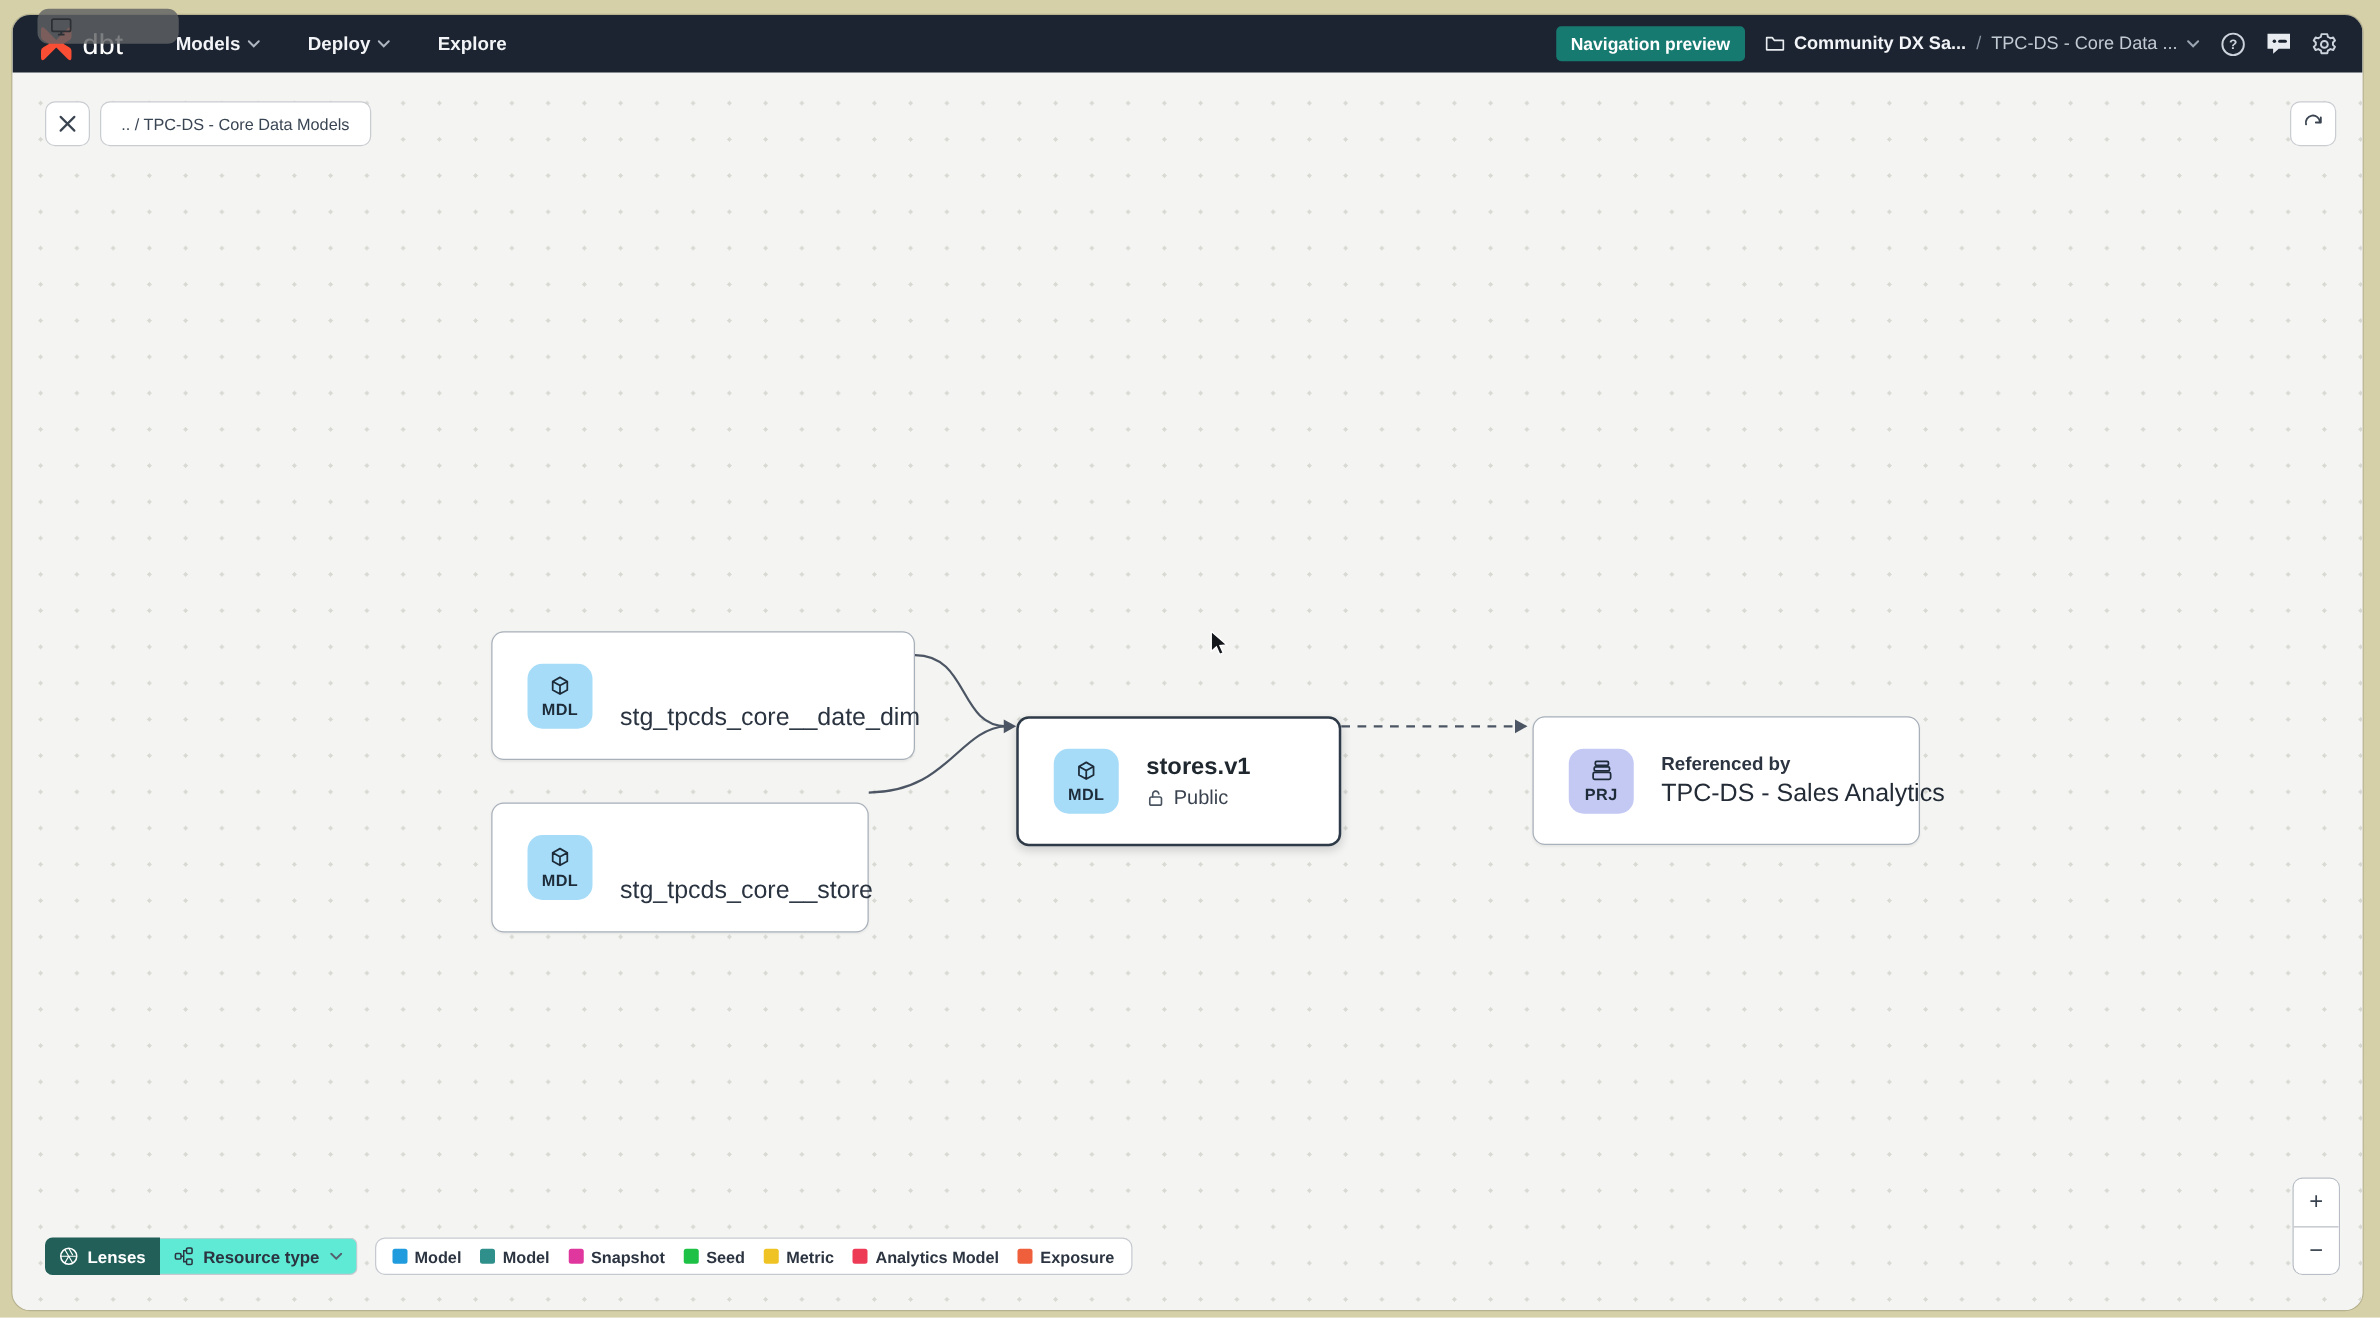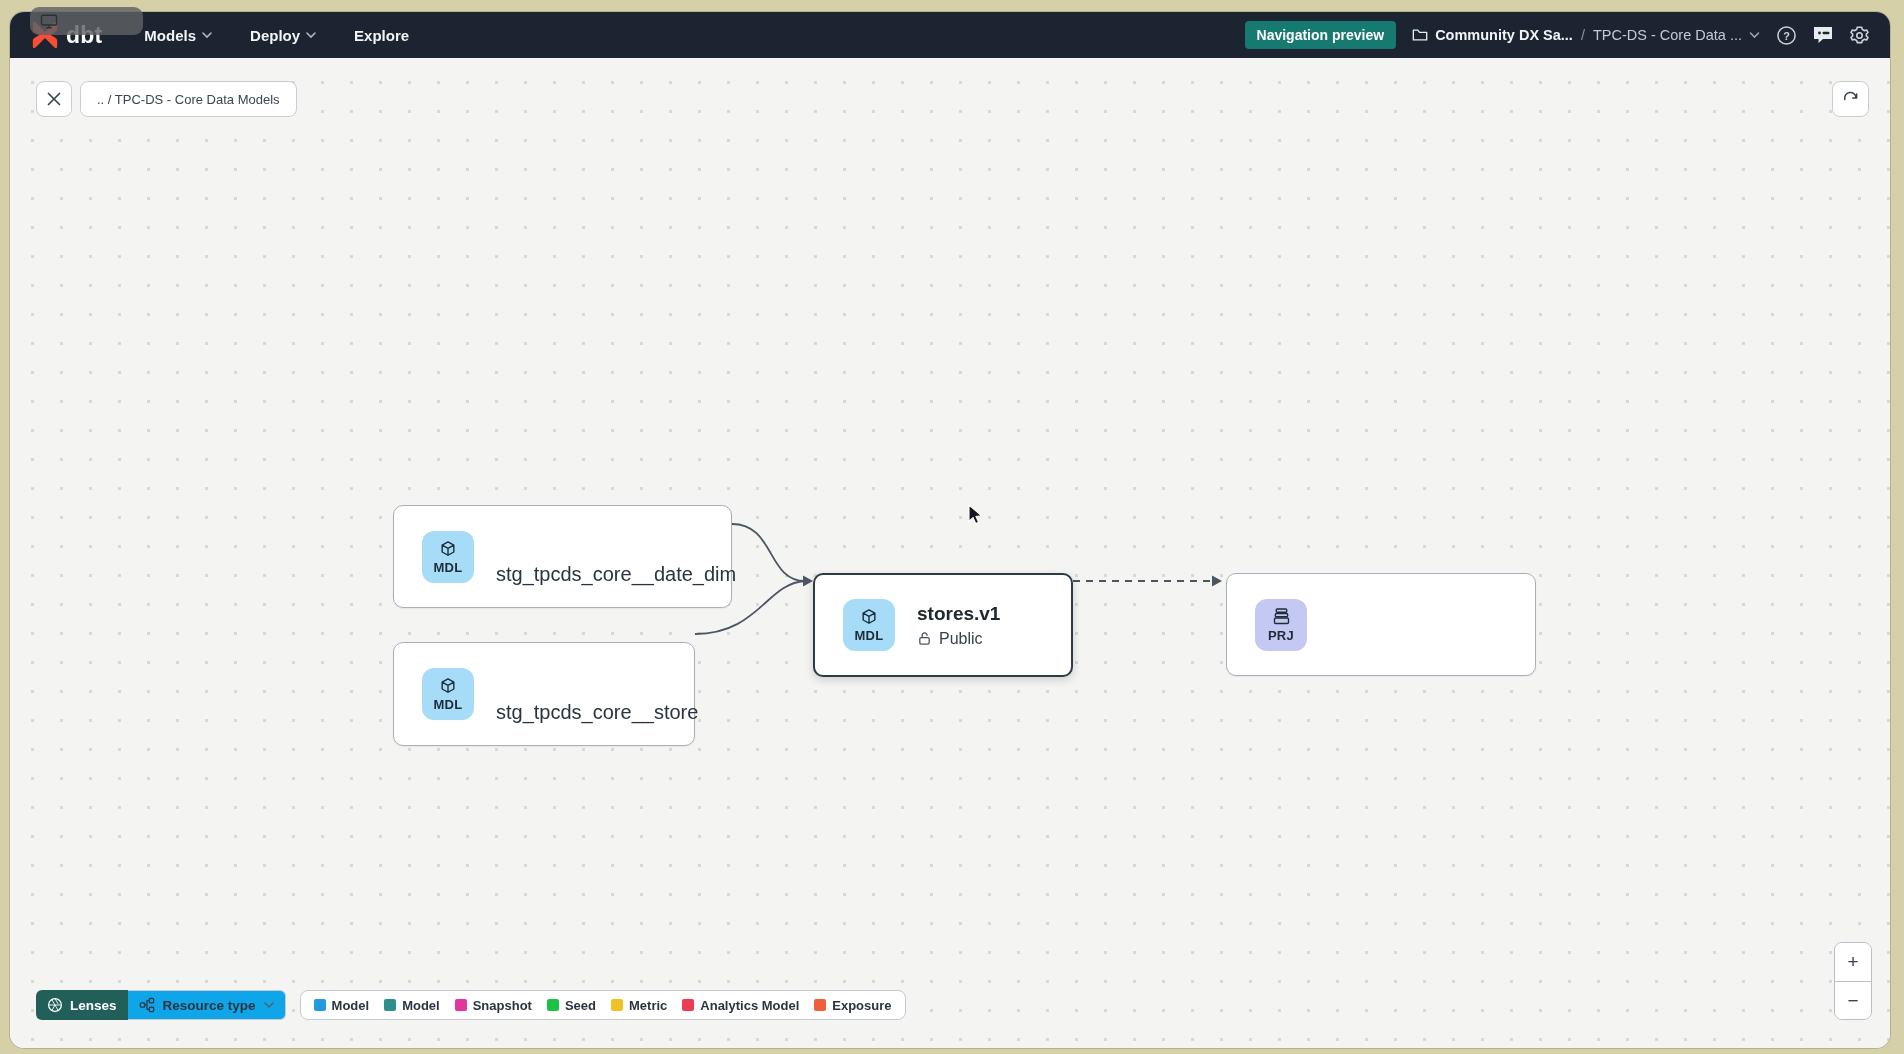--- a/index.html
+++ b/index.html
@@ -13,21 +13,21 @@
     position:absolute; left:10px; top:12px; width:1880px; height:1036px;
     border-radius:14px; overflow:hidden; background:#f4f4f2;
     box-shadow:0 0 0 1px rgba(0,0,0,.15);
   }
   
   .navbar {
     position:absolute; left:0; top:0; width:100%; height:46px;
     background:#1b2430; display:flex; align-items:center; padding:0 20px;
   }
   .logo { display:flex; align-items:center; gap:6px; margin-right:42px; }
-  .logo-text { color:#fff; font-size:23px; font-weight:700; letter-spacing:.2px; }
+  .logo-text { color:#fff; font-size:23px; font-weight:400; letter-spacing:.2px; }
   .nav-menu { display:flex; align-items:center; gap:38px; }
   .nav-item { color:#f2f4f7; font-size:15px; font-weight:600; display:flex; align-items:center; gap:6px; cursor:pointer; }
   .nav-right { margin-left:auto; display:flex; align-items:center; gap:16px; }
   .preview-badge {
     background:#177a71; color:#fff; font-size:14px; font-weight:600;
     padding:6px 12px; border-radius:4px; white-space:nowrap;
   }
   .crumbs { display:flex; align-items:center; gap:8px; white-space:nowrap; }
   .crumb-project { color:#f2f4f7; font-size:14.5px; font-weight:700; display:flex; align-items:center; gap:7px; }
   .crumb-sep { color:#8a94a3; font-size:14.5px; }
@@ -94,21 +94,21 @@
   .edges { position:absolute; left:0; top:0; width:1880px; height:990px; pointer-events:none; }
 
   
   .footer-left { position:absolute; left:26px; bottom:28px; display:flex; align-items:center; }
   .lenses-btn {
     height:30px; background:#215f58; color:#fff; font-size:13.5px; font-weight:600;
     display:flex; align-items:center; gap:7px; padding:0 11px;
     border-radius:6px 0 0 6px; cursor:pointer; white-space:nowrap;
   }
   .resource-btn {
-    height:30px; background:#0ea5e9; border:1px solid #c6cad0; border-left:none;
+    height:30px; background:#5eead4; border:1px solid #c6cad0; border-left:none;
     color:#2b3440; font-size:13.5px; font-weight:600; display:flex; align-items:center;
     gap:8px; padding:0 11px; border-radius:0 6px 6px 0; cursor:pointer; white-space:nowrap;
   }
   .legend {
     height:30px; background:#fff; border:1px solid #c6cad0; border-radius:8px;
     display:flex; align-items:center; gap:15px; padding:0 13px; margin-left:14px;
   }
   .legend-item { display:flex; align-items:center; gap:6px; font-size:13px; font-weight:600; color:#2b3440; white-space:nowrap; }
   .legend-swatch { width:12px; height:12px; border-radius:2px; display:inline-block; }
 
@@ -187,20 +187,24 @@
     </div>
 
     <div class="node" id="node-prj" style="position:absolute;">
       <div class="node-icon icon-prj">
         <svg width="21" height="21" viewBox="0 0 24 24">
             <rect x="6" y="3.5" width="12" height="3.6" rx="1.2" fill="none" stroke="#1e2c3a" stroke-width="1.6"></rect>
             <rect x="5" y="8.6" width="14" height="3.6" rx="1.2" fill="none" stroke="#1e2c3a" stroke-width="1.6"></rect>
             <rect x="4" y="13.7" width="16" height="6.3" rx="1.4" fill="none" stroke="#1e2c3a" stroke-width="1.6"></rect>
           </svg>
         <span class="badge">PRJ</span>
+      </div>
+      <div>
+        <div class="node-eyebrow">Referenced by</div>
+        <div class="node-big">TPC-DS - Sales Analytics</div>
       </div>
     </div>
   </div>
 
   <div class="navbar">
     <div class="logo">
       <svg width="30" height="30" viewBox="0 0 32 32">
         <g fill="#fa4e34">
           <path d="M16 12.8 L6.2 3 Q3 0.2 3 4.6 L3 10 Q3 12 5 13 L10 16 L5 19 Q3 20 3 22 L3 27.4 Q3 31.8 6.2 29 L16 19.2 Z"></path>
           <path d="M16 12.8 L25.8 3 Q29 0.2 29 4.6 L29 10 Q29 12 27 13 L22 16 L27 19 Q29 20 29 22 L29 27.4 Q29 31.8 25.8 29 L16 19.2 Z"></path>

